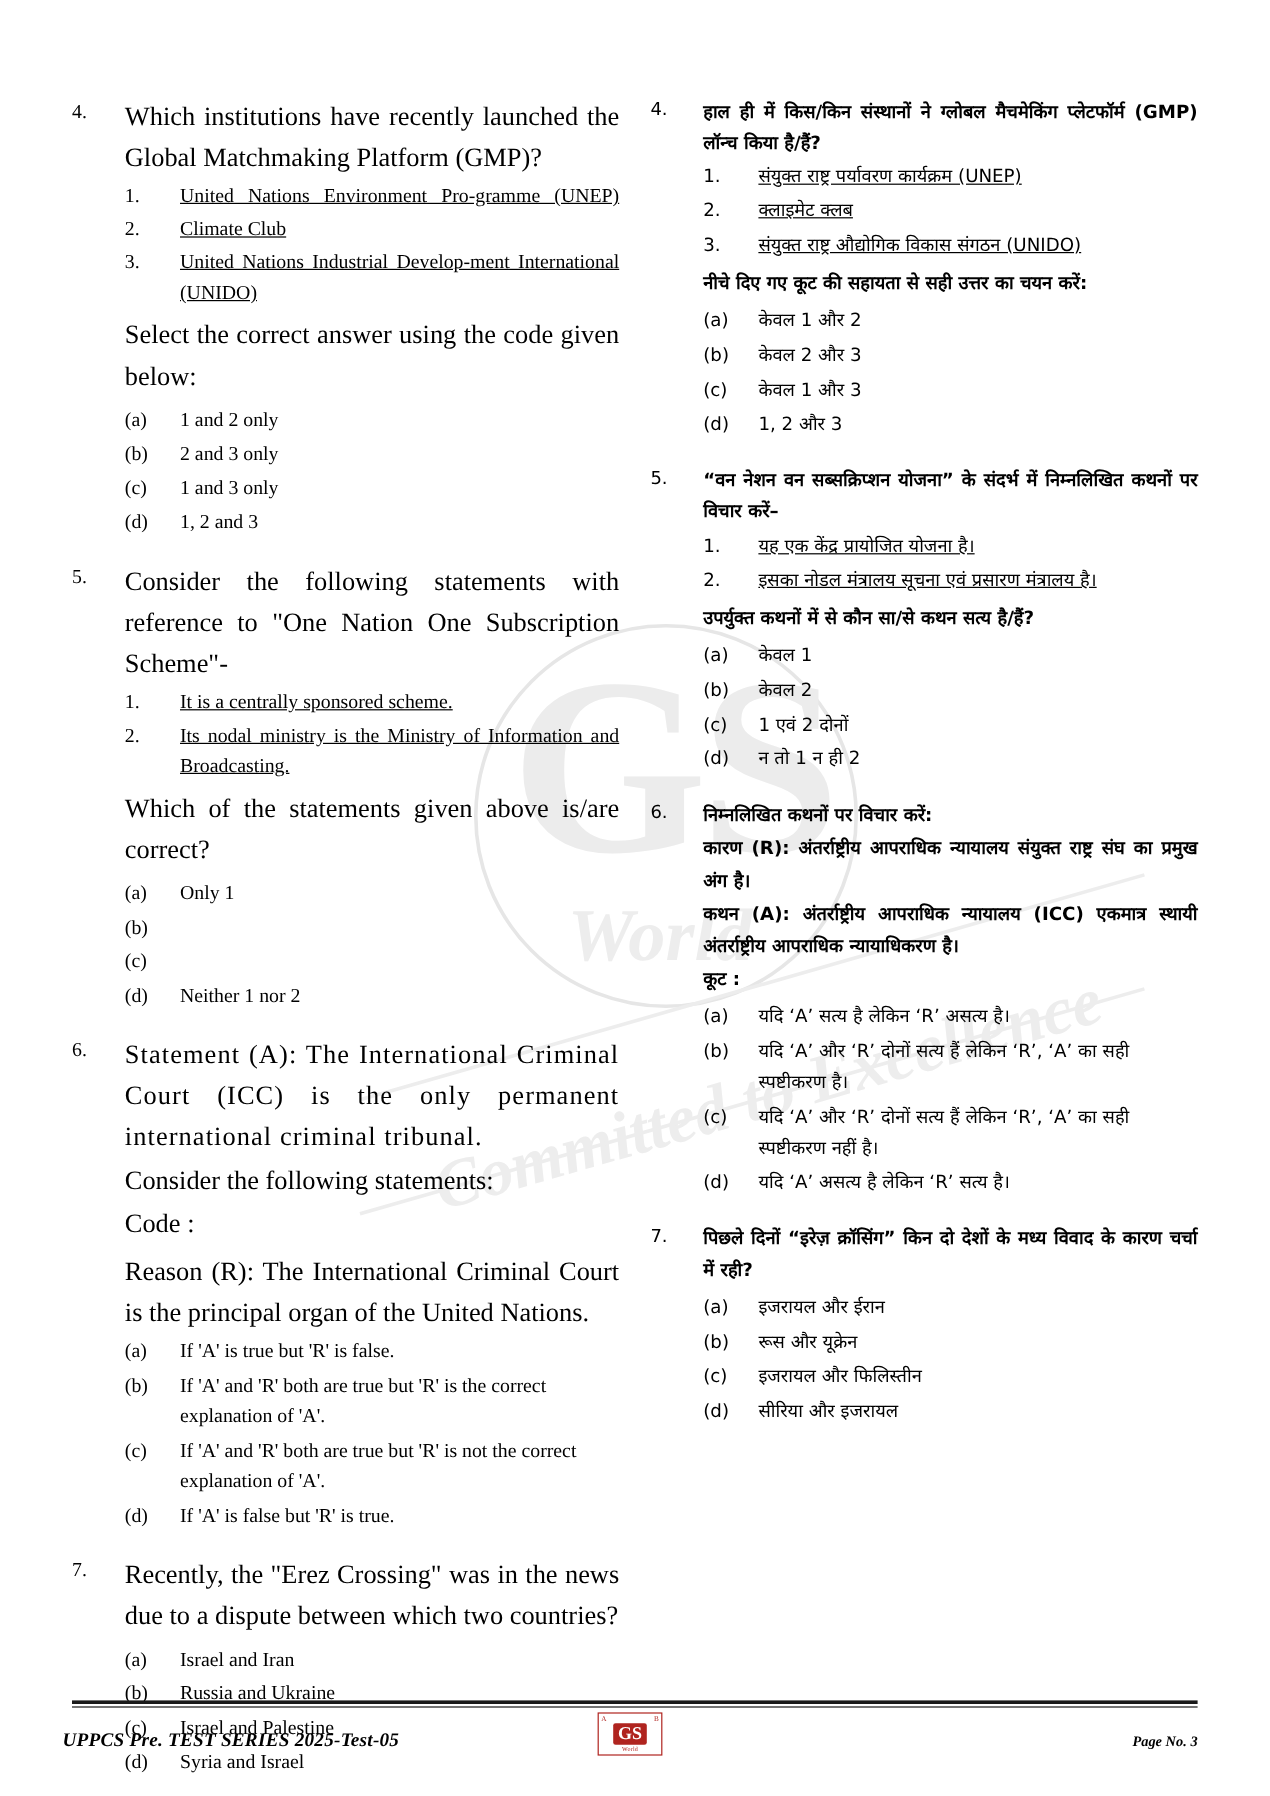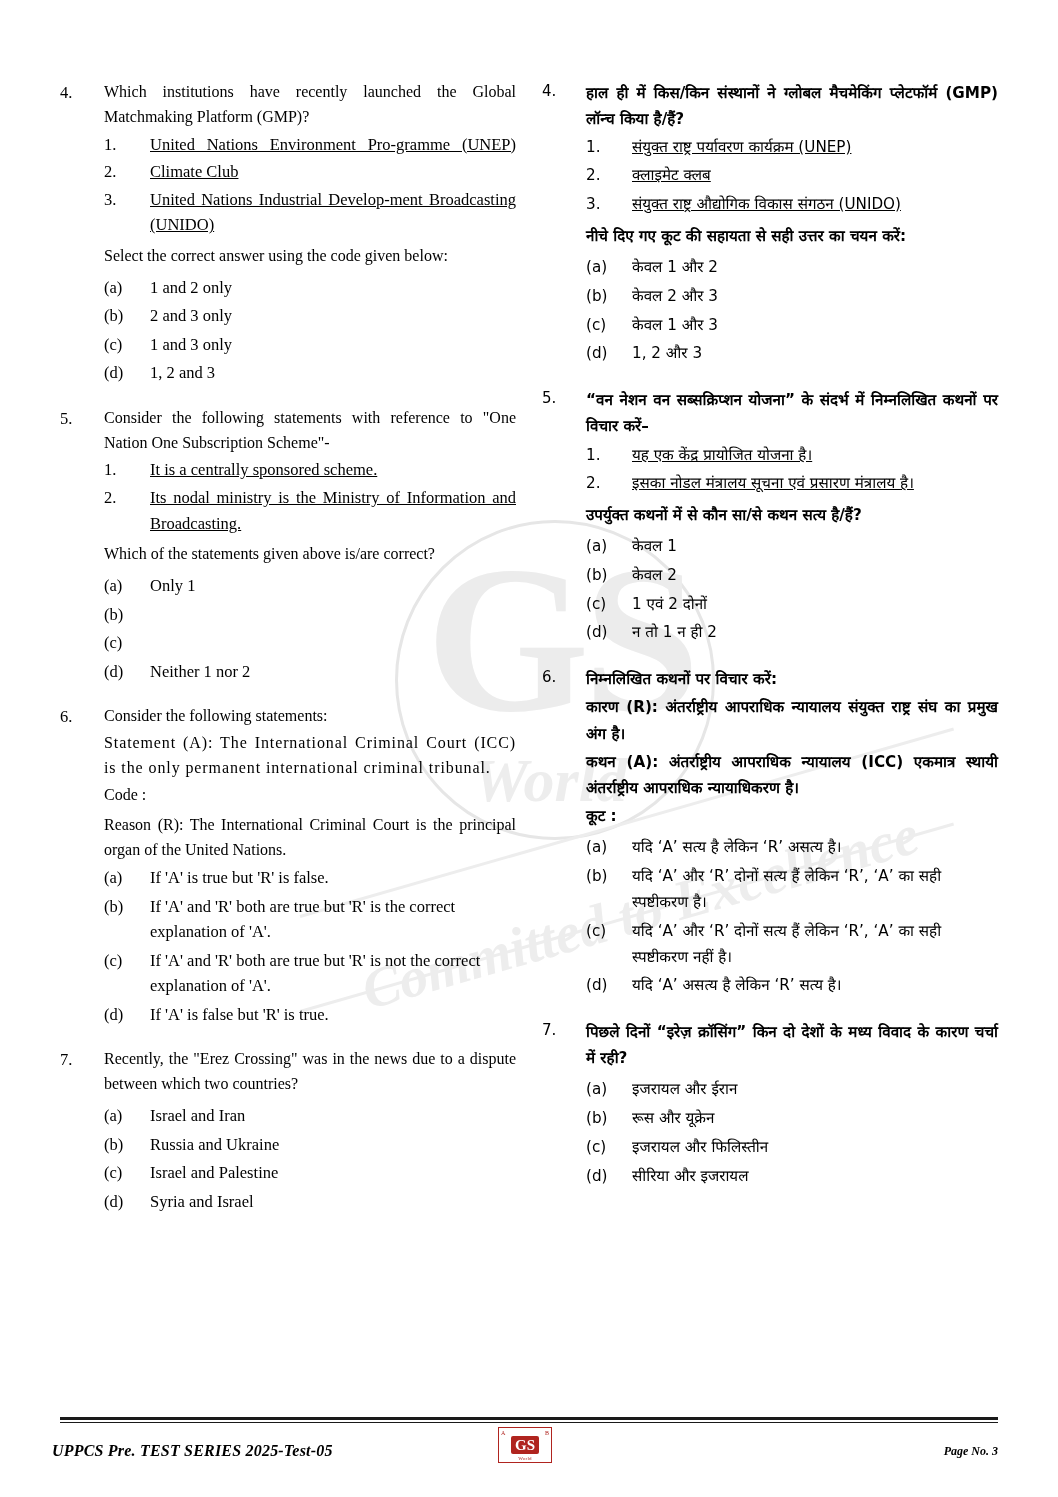--- a/index.html
+++ b/index.html
@@ -93,21 +93,21 @@
   }
   .q-num {
     width: 44px;
     flex: 0 0 44px;
     font-size: 16.5px;
     line-height: 1.55;
   }
   .col-hi .q-num { font-size: 15px; }
   .q-body { flex: 1; }
   .q-text {
-    font-size: 16px;
+    font-size: 22px;
     line-height: 1.55;
     text-align: justify;
     text-justify: inter-word;
     margin-bottom: 2px;
   }
   .col-hi .q-text {
     font-size: 15.2px;
     line-height: 1.72;
     font-weight: bold;
   }
@@ -248,21 +248,21 @@
           <div class="sub">
             <div class="sub-lbl">1.</div>
             <div class="sub-txt stretch">United Nations Environment Pro-gramme (UNEP)</div>
           </div>
           <div class="sub">
             <div class="sub-lbl">2.</div>
             <div class="sub-txt">Climate Club</div>
           </div>
           <div class="sub">
             <div class="sub-lbl">3.</div>
-            <div class="sub-txt stretch">United Nations Industrial Develop-ment Broadcasting (UNIDO)</div>
+            <div class="sub-txt stretch">United Nations Industrial Develop-ment International (UNIDO)</div>
           </div>
           <div class="q-text mid tight">Select the correct answer using the code given below:</div>
           <div class="opt">
             <div class="opt-lbl">(a)</div>
             <div class="opt-txt">1 and 2 only</div>
           </div>
           <div class="opt">
             <div class="opt-lbl">(b)</div>
             <div class="opt-txt">2 and 3 only</div>
           </div>
@@ -303,22 +303,22 @@
           <div class="opt">
             <div class="opt-lbl">(d)</div>
             <div class="opt-txt">Neither 1 nor 2</div>
           </div>
         </div>
       </div>
 
       <div class="q">
         <div class="q-num">6.</div>
         <div class="q-body">
+          <div class="q-text spread">Statement (A): The International Criminal Court (ICC) is the only permanent international criminal tribunal.</div>
           <div class="q-text">Consider the following statements:</div>
-          <div class="q-text spread">Statement (A): The International Criminal Court (ICC) is the only permanent international criminal tribunal.</div>
           <div class="q-text tight">Code :</div>
           <div class="q-text">Reason (R): The International Criminal Court is the principal organ of the United Nations.</div>
           <div class="opt">
             <div class="opt-lbl">(a)</div>
             <div class="opt-txt">If 'A' is true but 'R' is false.</div>
           </div>
           <div class="opt">
             <div class="opt-lbl">(b)</div>
             <div class="opt-txt">If 'A' and 'R' both are true but 'R' is the correct explanation of 'A'.</div>
           </div>

